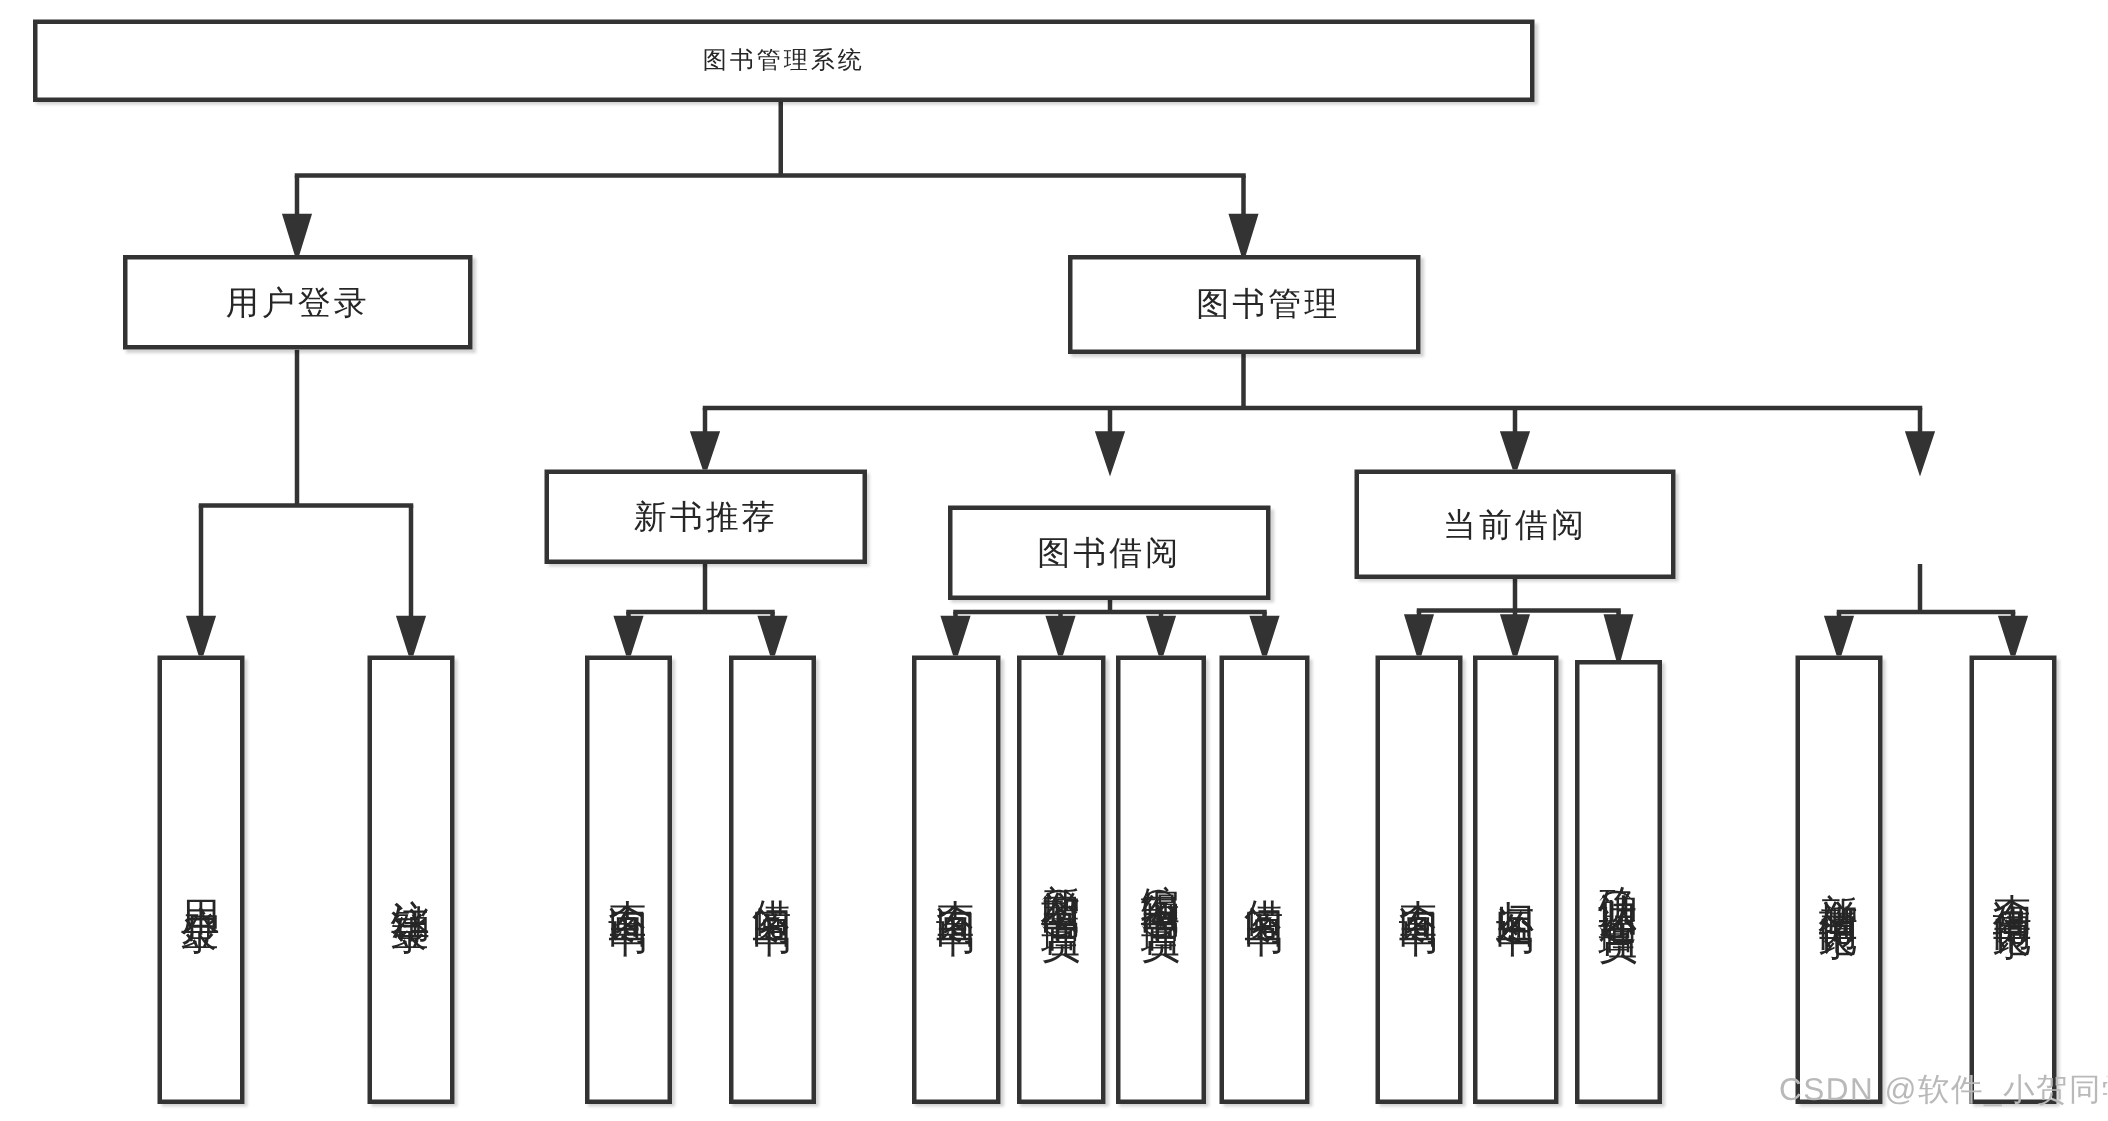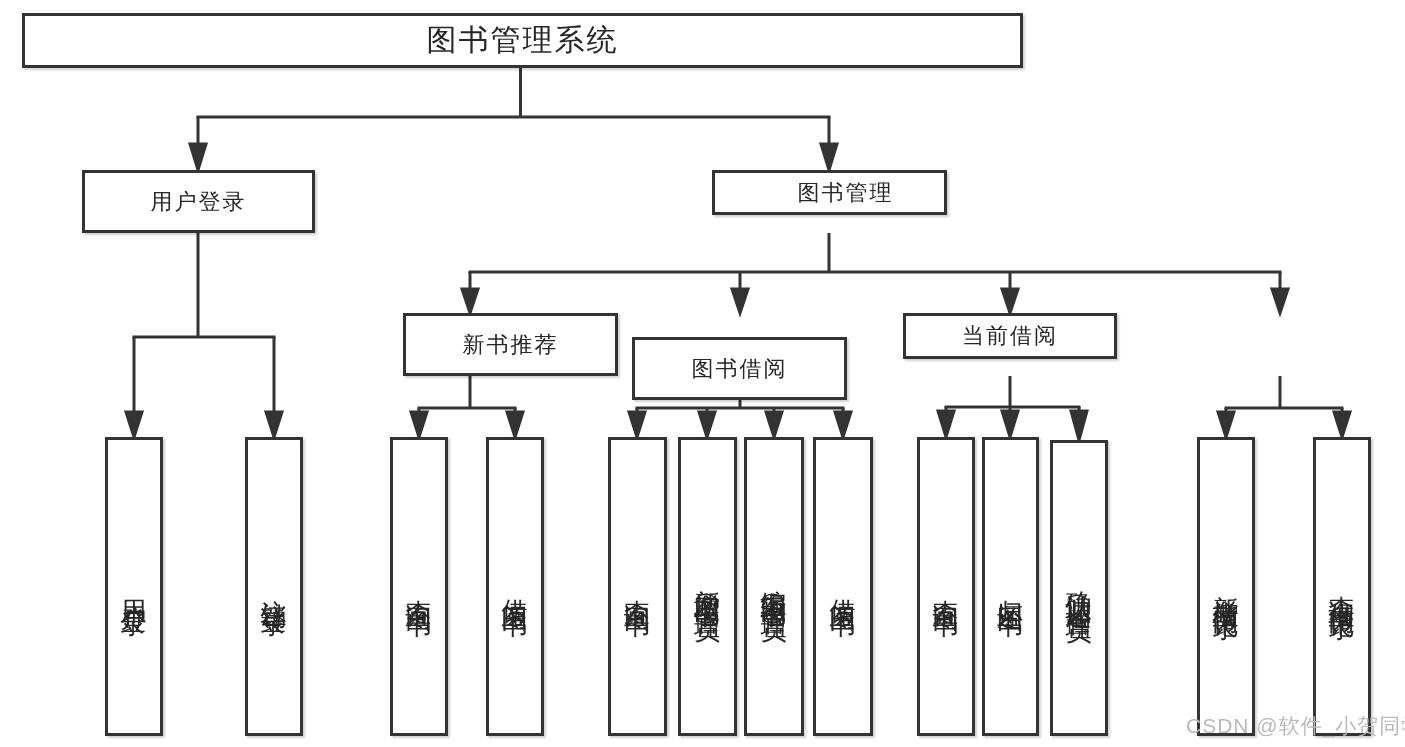--- a/index.html
+++ b/index.html
@@ -5,21 +5,21 @@
   html,body{margin:0;padding:0;background:#ffffff;}
   .canvas{
     position:relative;width:1405px;height:747px;background:#ffffff;
     overflow:hidden;font-family:"Liberation Sans",sans-serif;color:#262626;
   }
   .box{
     position:absolute;background:#ffffff;border:3px solid #333333;
     box-sizing:border-box;display:flex;align-items:center;justify-content:center;
     box-shadow:2px 2px 2px rgba(0,0,0,0.18);
   }
-  .title-box{font-size:30px;letter-spacing:2px;}
+  .title-box{font-size:16px;letter-spacing:2px;}
   .hbox{font-size:22px;letter-spacing:2px;}
   .vbox span{
     writing-mode:vertical-rl;text-orientation:mixed;
     font-size:26px;line-height:1;letter-spacing:4px;
   }
   .connector-svg{position:absolute;left:0;top:0;pointer-events:none;}
   .watermark{
     position:absolute;left:1186px;top:712px;font-size:21px;
     color:#b9b9b9;letter-spacing:1px;z-index:5;white-space:nowrap;
   }
@@ -93,31 +93,31 @@
     </g>
   </svg>
 
   <div class="box title-box" style="left:22px;top:13px;width:1001px;height:55px;">
     <span>图书管理系统</span>
   </div>
 
   <div class="box hbox" style="left:82px;top:170px;width:233px;height:63px;">
     <span>用户登录</span>
   </div>
-  <div class="box hbox" style="left:712px;top:170px;width:235px;height:45px;padding-left:32px;">
+  <div class="box hbox" style="left:712px;top:170px;width:235px;height:66px;padding-left:32px;">
     <span>图书管理</span>
   </div>
 
-  <div class="box hbox" style="left:363px;top:313px;width:215px;height:63px;margin-left:40px;">
+  <div class="box hbox" style="left:363px;top:313px;width:215px;height:63px;">
     <span>新书推荐</span>
   </div>
   <div class="box hbox" style="left:632px;top:313px;width:215px;height:63px;margin-top:24px;">
     <span>图书借阅</span>
   </div>
-  <div class="box hbox" style="left:903px;top:313px;width:214px;height:46px;">
+  <div class="box hbox" style="left:903px;top:313px;width:214px;height:73px;">
     <span>当前借阅</span>
   </div>
 
   <div class="box vbox" style="left:105px;top:437px;width:58px;height:299px;">
     <span>用户登录</span>
   </div>
   <div class="box vbox" style="left:245px;top:437px;width:58px;height:299px;">
     <span>注销登录</span>
   </div>
   <div class="box vbox" style="left:390px;top:437px;width:58px;height:299px;">

